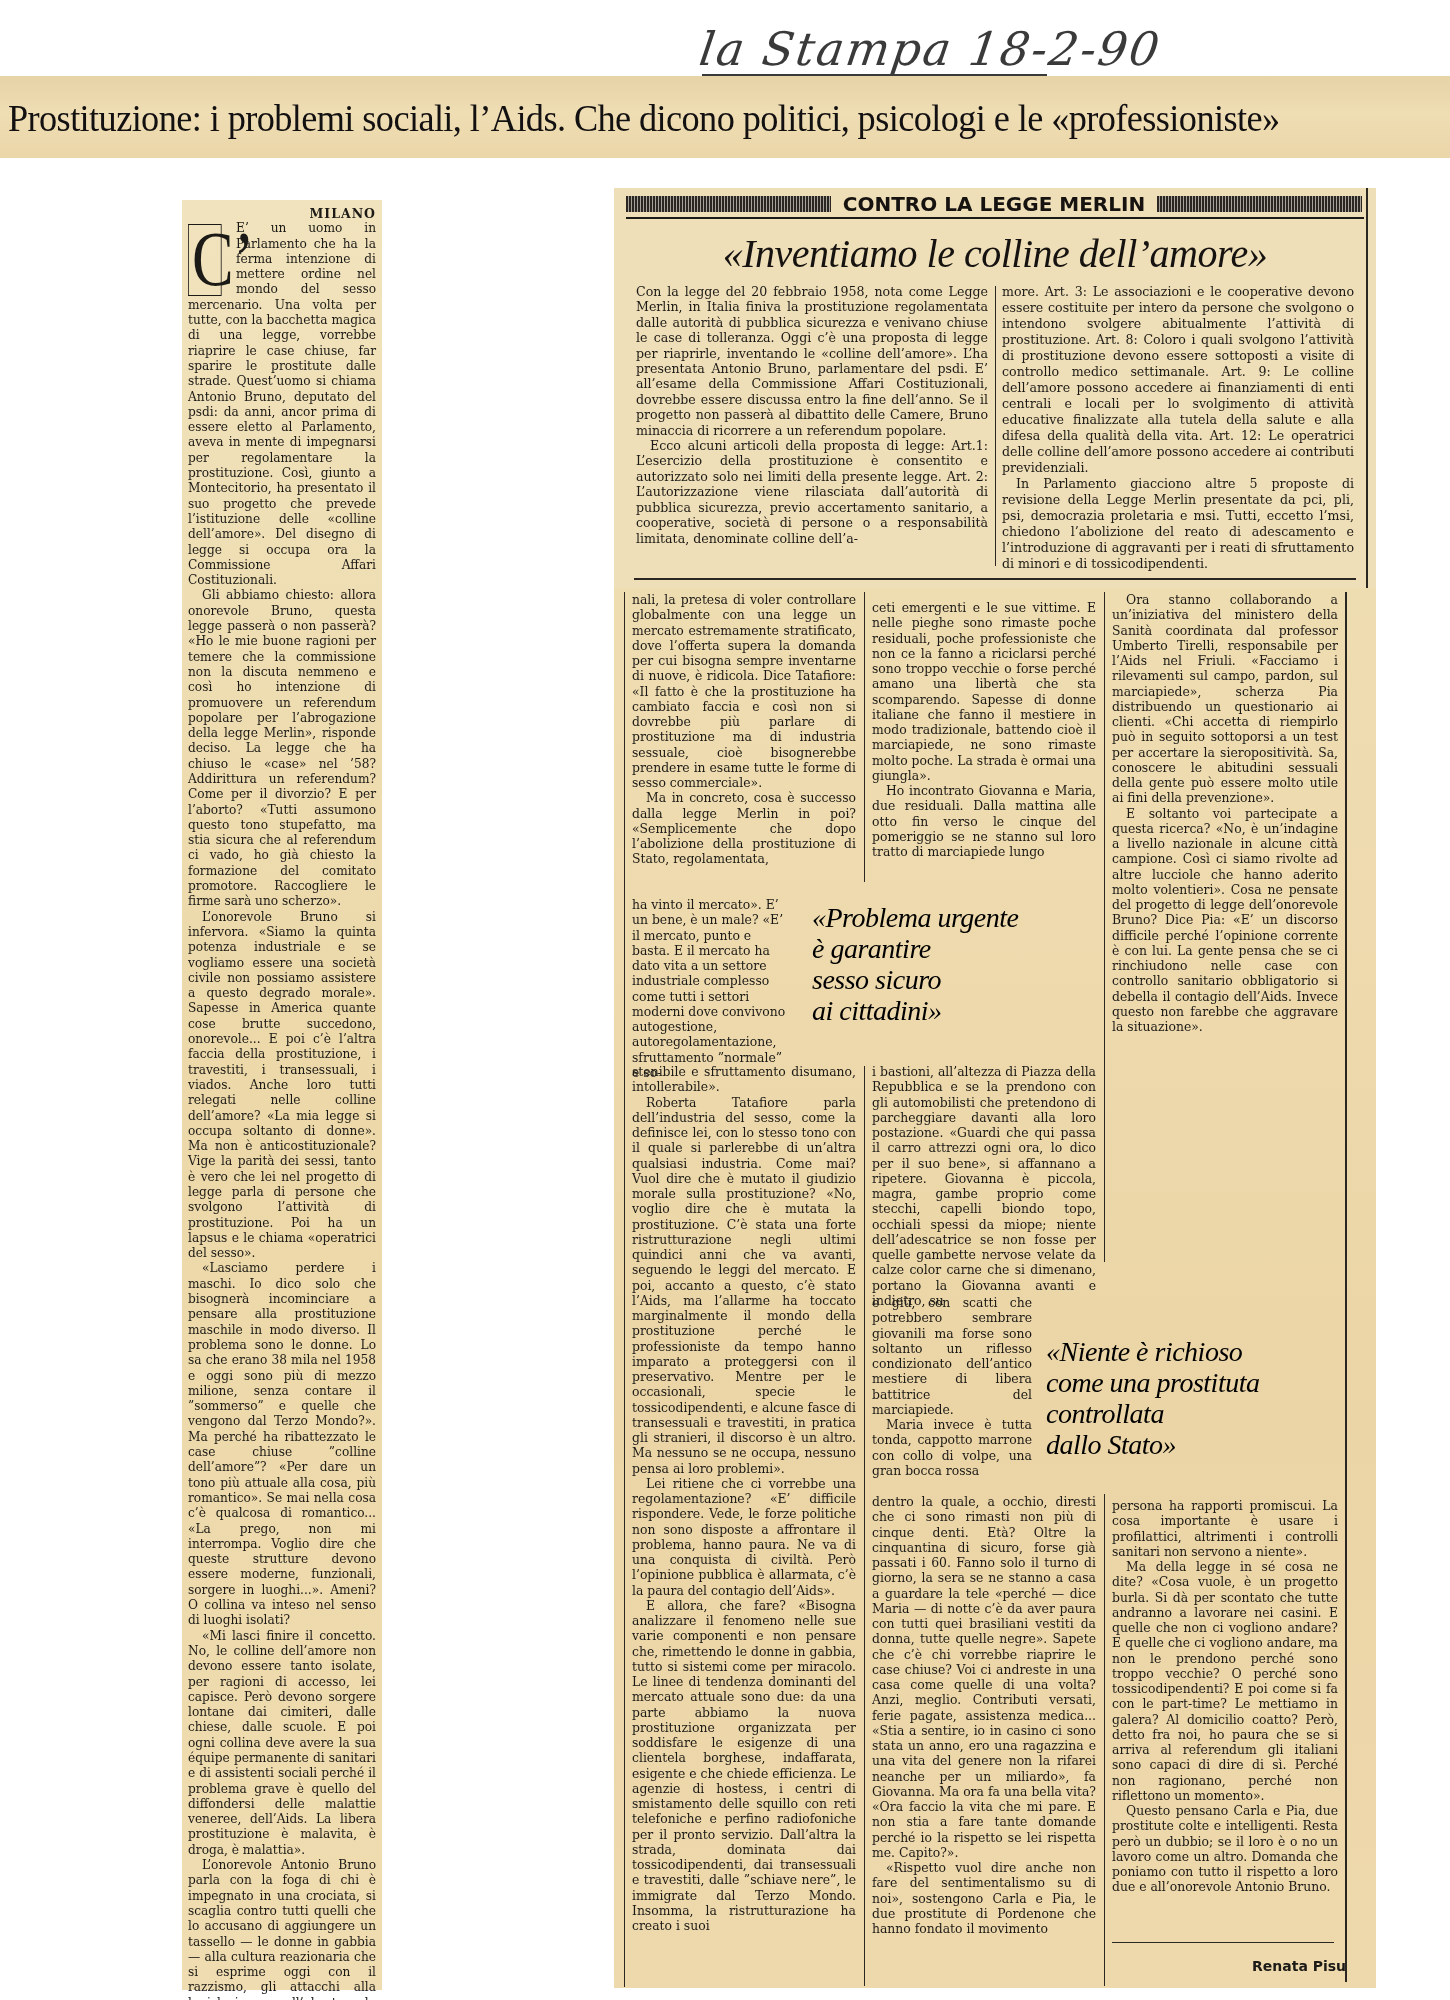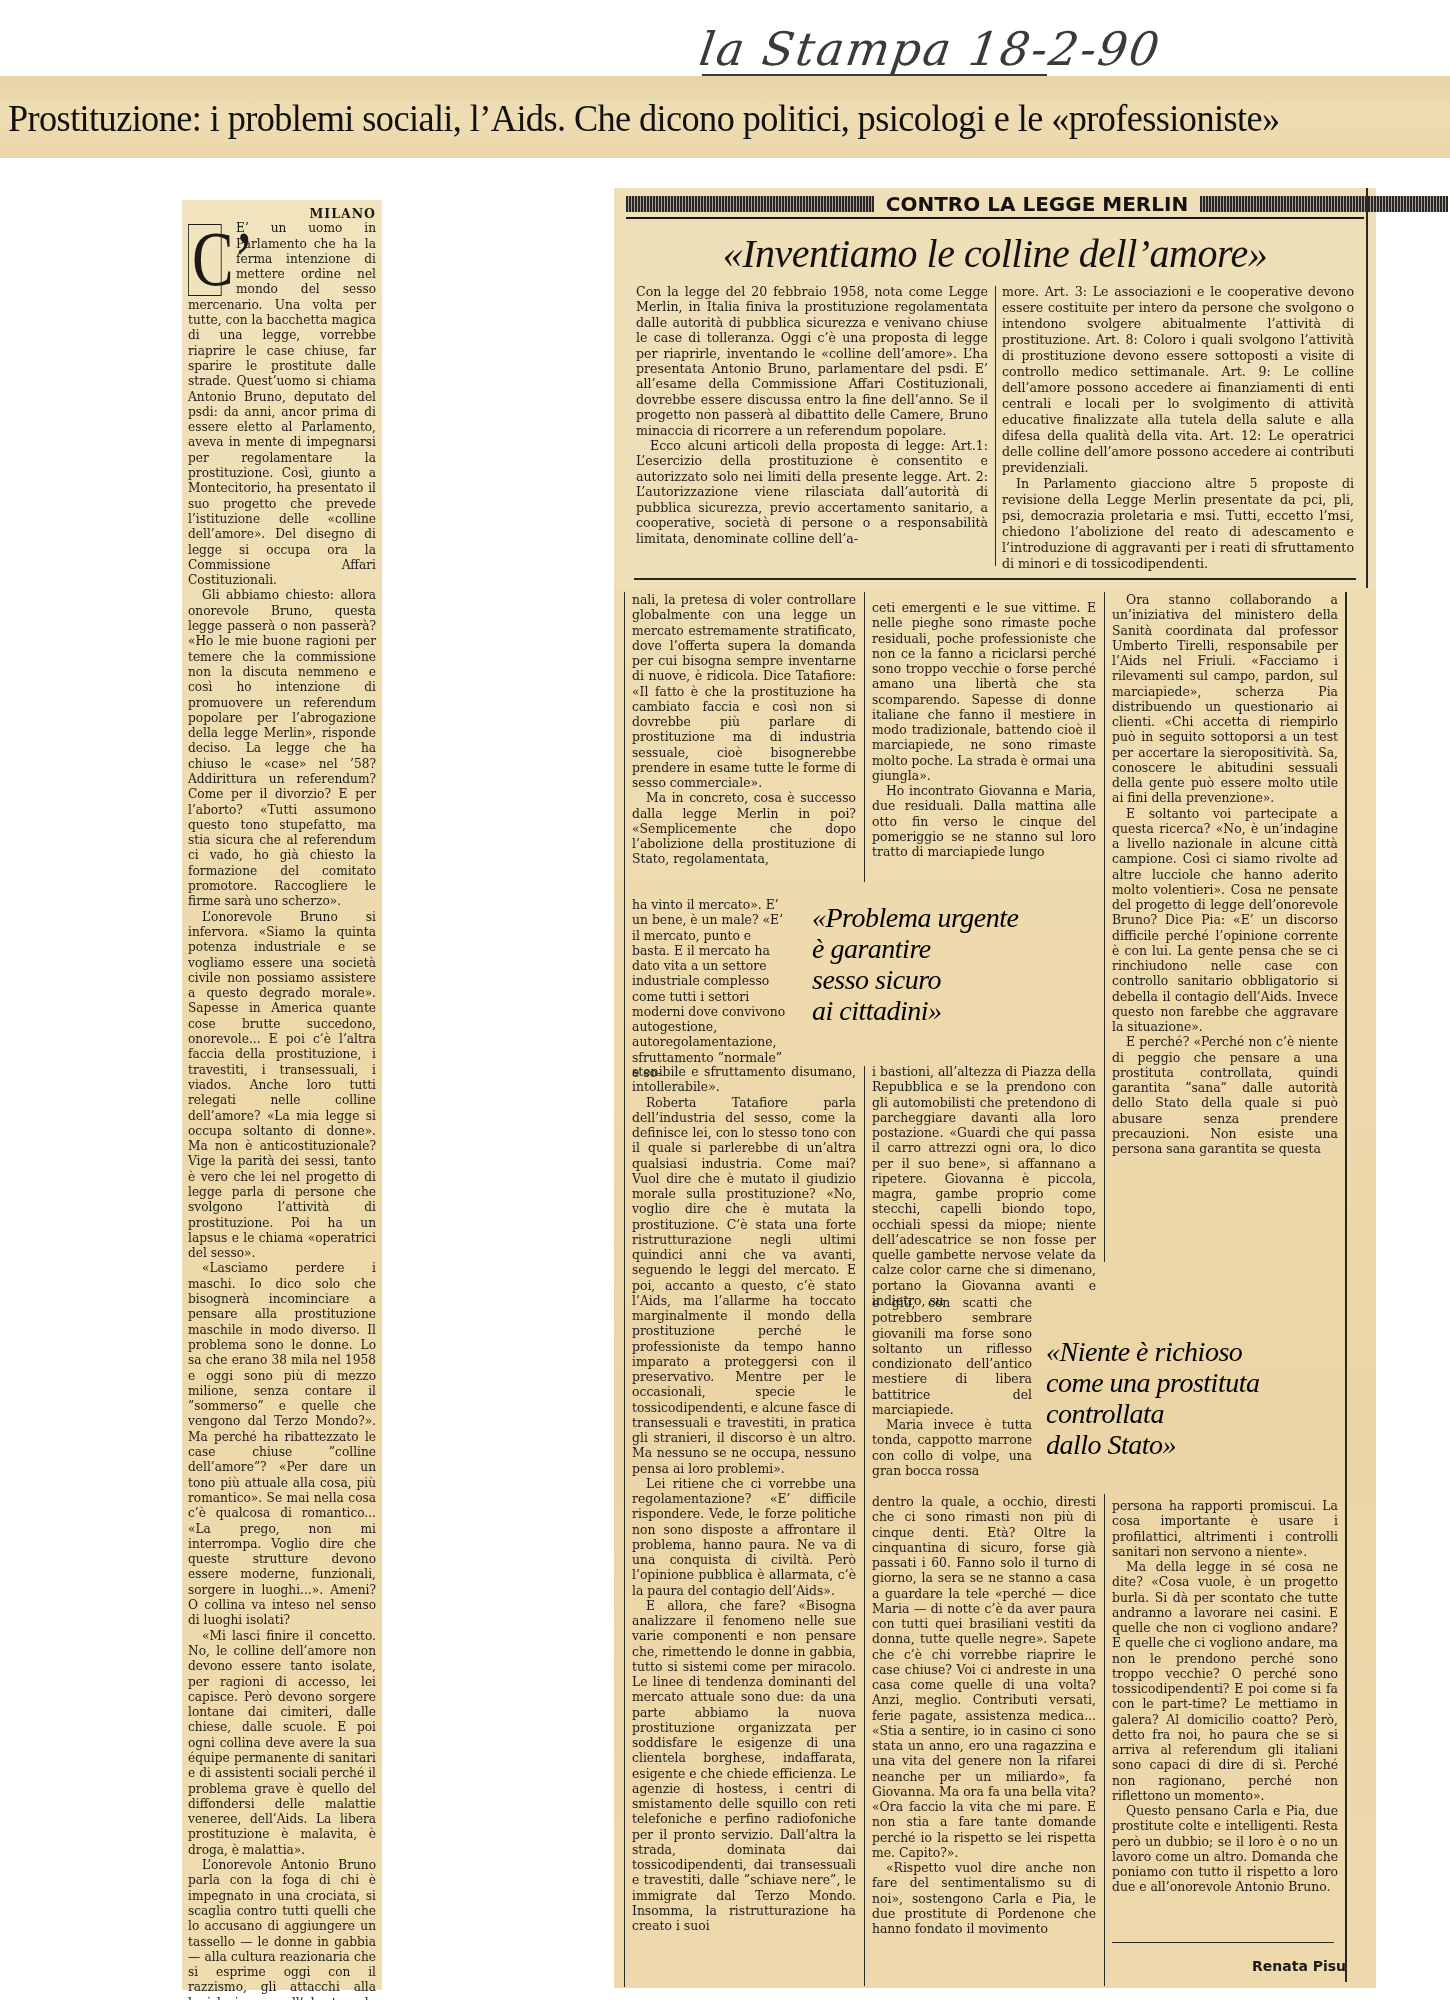--- a/index.html
+++ b/index.html
@@ -10,21 +10,21 @@
   .headline { position:absolute; left:8px; top:97px; font-family:"Liberation Serif", serif; font-size:37px; color:#121010; white-space:nowrap; letter-spacing:-0.6px; transform:scaleX(0.98); transform-origin:left; }
   .clip { position:absolute; background:#efdcb0; }
   .clip-left { left:182px; top:200px; width:200px; height:1790px; background:linear-gradient(180deg,#f1e3bd 0%,#ecd8a8 50%,#efdcb0 100%); }
   .clip-top { left:614px; top:188px; width:762px; height:400px; background:#efdfb8; }
   .clip-main { left:614px; top:588px; width:762px; height:1400px; background:linear-gradient(180deg,#efddb2 0%,#ebd5a6 60%,#eed9ad 100%); }
   .col { position:absolute; font-family:"DejaVu Serif", serif; font-size:12.4px; line-height:15.25px; text-align:justify; hyphens:manual; }
   .col p { margin:0; text-indent:14px; }
   .col p.noindent { text-indent:0; }
   .dropcap { float:left; font-family:"Liberation Serif", serif; font-size:78px; line-height:64px; border:1.5px solid #1c1a16; padding:2px 4px 0 4px; margin:3px 6px 0 0; transform:scaleX(0.8); transform-origin:left; height:68px; width:32px; }
   .dateline { text-align:right; font-weight:bold; font-size:12.5px; letter-spacing:1px; }
-  .rubric-bar { position:absolute; left:626px; top:194px; width:822px; height:20px; display:flex; align-items:center; }
+  .rubric-bar { position:absolute; left:626px; top:194px; width:736px; height:20px; display:flex; align-items:center; }
   .hatch { flex:1; height:16px; background:repeating-linear-gradient(90deg,#2a2622 0 2px,#a8a29a 2px 3px); }
   .rubric { padding:0 12px; font-family:"DejaVu Sans", sans-serif; font-weight:bold; font-size:20px; color:#151210; letter-spacing:0; }
   .rubric-line { position:absolute; left:626px; top:217px; width:738px; height:1.5px; background:#1c1a16; }
   .title { position:absolute; left:626px; top:230px; width:738px; text-align:center; font-family:"Liberation Serif", serif; font-style:italic; font-size:40px; color:#151210; letter-spacing:-0.5px; }
   .sep-line { position:absolute; background:#2a2622; }
   .pullquote { position:absolute; font-family:"Liberation Serif", serif; font-style:italic; font-size:28px; line-height:31px; color:#000000; letter-spacing:-0.5px; }
   .signature { position:absolute; left:1252px; top:1958px; font-family:"DejaVu Sans", sans-serif; font-weight:bold; font-size:14px; color:#1c1a16; }
 </style>
 </head>
 <body>
@@ -112,21 +112,20 @@
   <p class="noindent">dentro la quale, a occhio, diresti che ci sono rimasti non più di cinque denti. Età? Oltre la cinquantina di sicuro, forse già passati i 60. Fanno solo il turno di giorno, la sera se ne stanno a casa a guardare la tele «perché — dice Maria — di notte c’è da aver paura con tutti quei brasiliani vestiti da donna, tutte quelle negre». Sapete che c’è chi vorrebbe riaprire le case chiuse? Voi ci andreste in una casa come quelle di una volta? Anzi, meglio. Contributi versati, ferie pagate, assistenza medica... «Stia a sentire, io in casino ci sono stata un anno, ero una ragazzina e una vita del genere non la rifarei neanche per un miliardo», fa Giovanna. Ma ora fa una bella vita? «Ora faccio la vita che mi pare. E non stia a fare tante domande perché io la rispetto se lei rispetta me. Capito?».</p>
   <p>«Rispetto vuol dire anche non fare del sentimentalismo su di noi», sostengono Carla e Pia, le due prostitute di Pordenone che hanno fondato il movimento</p>
 </div>
 
 <div class="sep-line" style="left:1104px; top:592px; width:1px; height:670px;"></div>
 <div class="sep-line" style="left:1104px; top:1494px; width:1px; height:492px;"></div>
 
 <div class="col" style="left:1112px; top:592px; width:226px;">
   <p>Ora stanno collaborando a un’iniziativa del ministero della Sanità coordinata dal professor Umberto Tirelli, responsabile per l’Aids nel Friuli. «Facciamo i rilevamenti sul campo, pardon, sul marciapiede», scherza Pia distribuendo un questionario ai clienti. «Chi accetta di riempirlo può in seguito sottoporsi a un test per accertare la sieropositività. Sa, conoscere le abitudini sessuali della gente può essere molto utile ai fini della prevenzione».</p>
   <p>E soltanto voi partecipate a questa ricerca? «No, è un’indagine a livello nazionale in alcune città campione. Così ci siamo rivolte ad altre lucciole che hanno aderito molto volentieri». Cosa ne pensate del progetto di legge dell’onorevole Bruno? Dice Pia: «E’ un discorso difficile perché l’opinione corrente è con lui. La gente pensa che se ci rinchiudono nelle case con controllo sanitario obbligatorio si debella il contagio dell’Aids. Invece questo non farebbe che aggravare la situazione».</p>
-  <p>E perché? «Perché non c’è niente di peggio che pensare a una prostituta controllata, quindi garantita ”sana” dalle autorità dello Stato della quale si può abusare senza prendere precauzioni. Non esiste una persona sana garantita se questa</p>
 </div>
 
 <div class="pullquote" style="left:1046px; top:1336px; width:300px;">
   <div>«Niente è richioso</div>
   <div>come una prostituta</div>
   <div>controllata</div>
   <div>dallo Stato»</div>
 </div>
 
 <div class="col" style="left:1112px; top:1498px; width:226px;">

